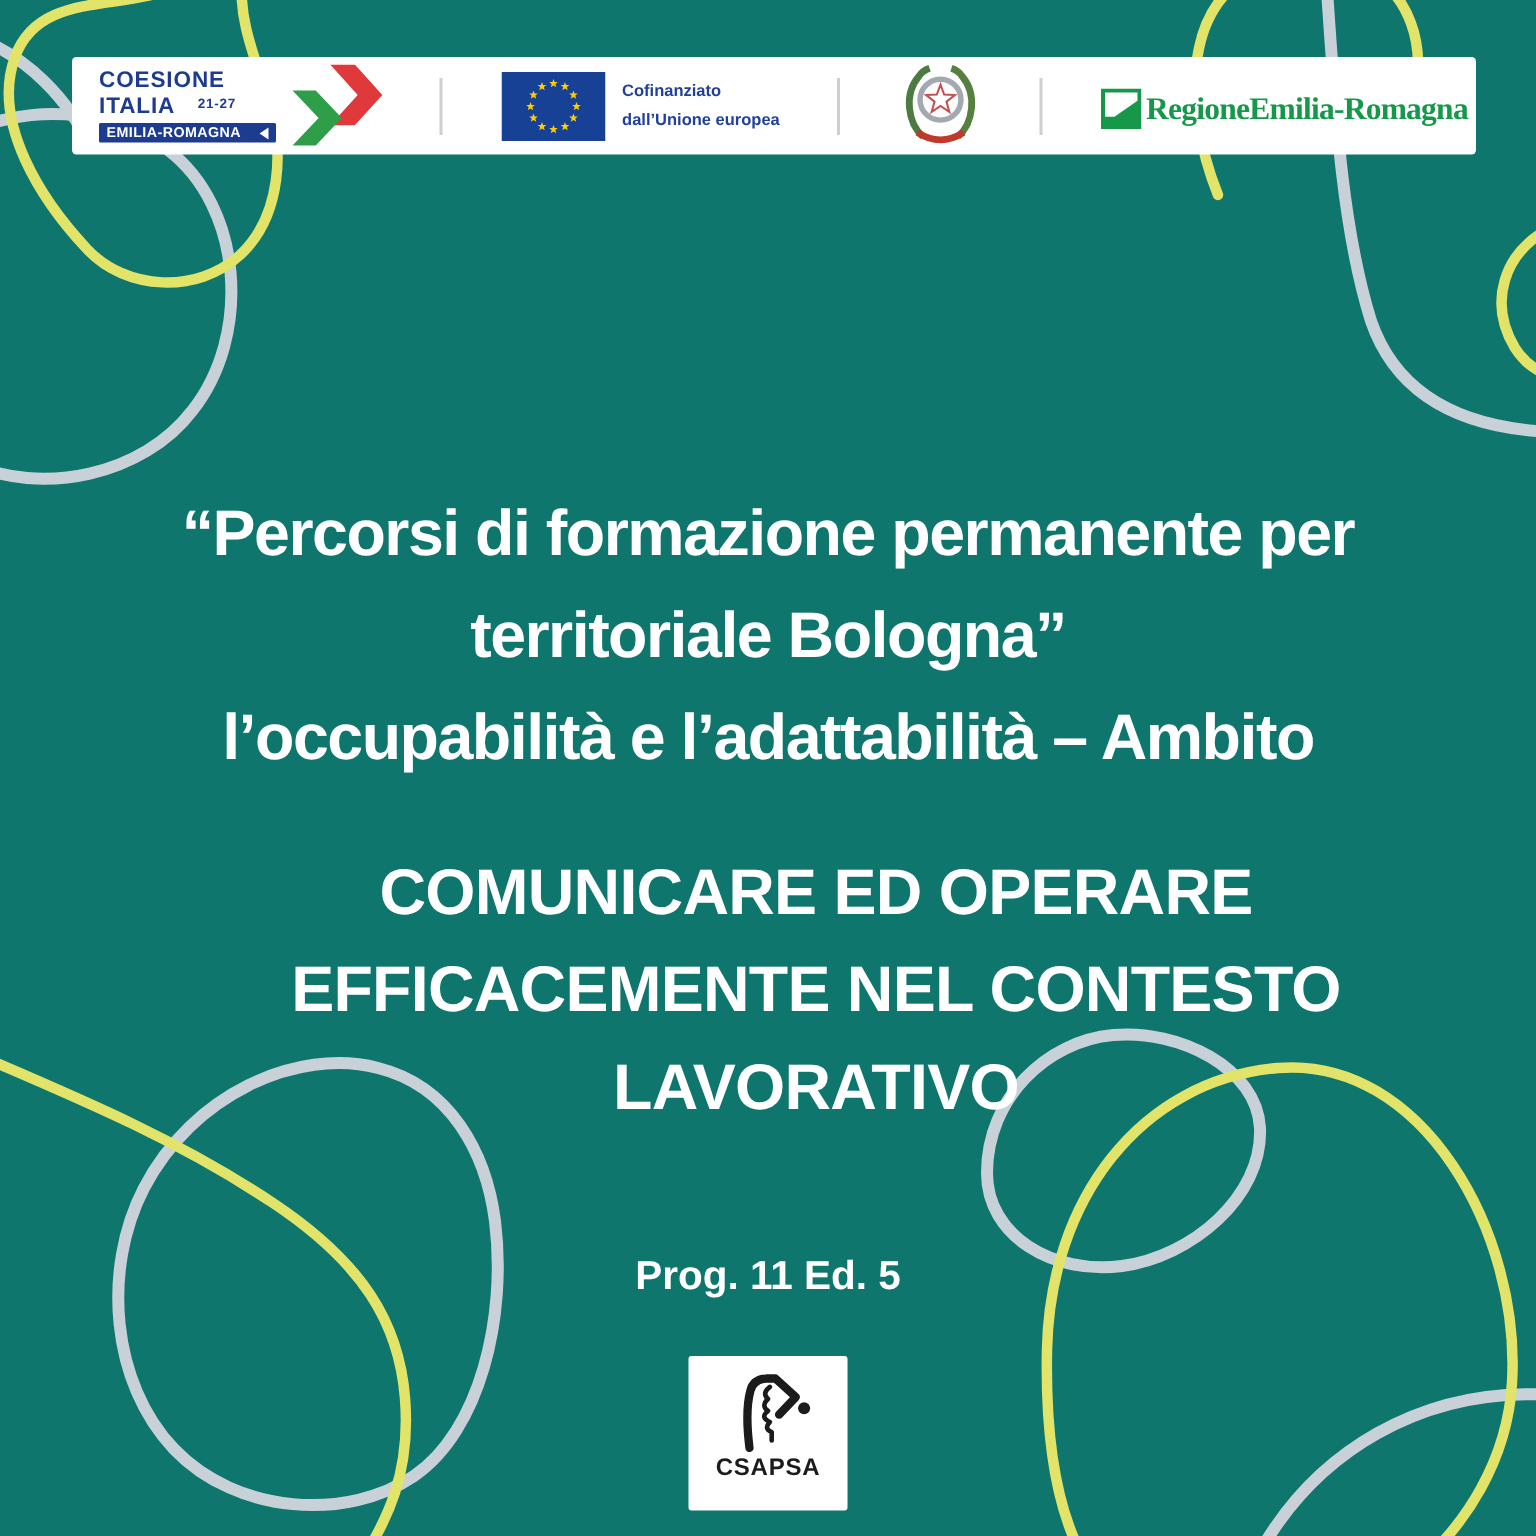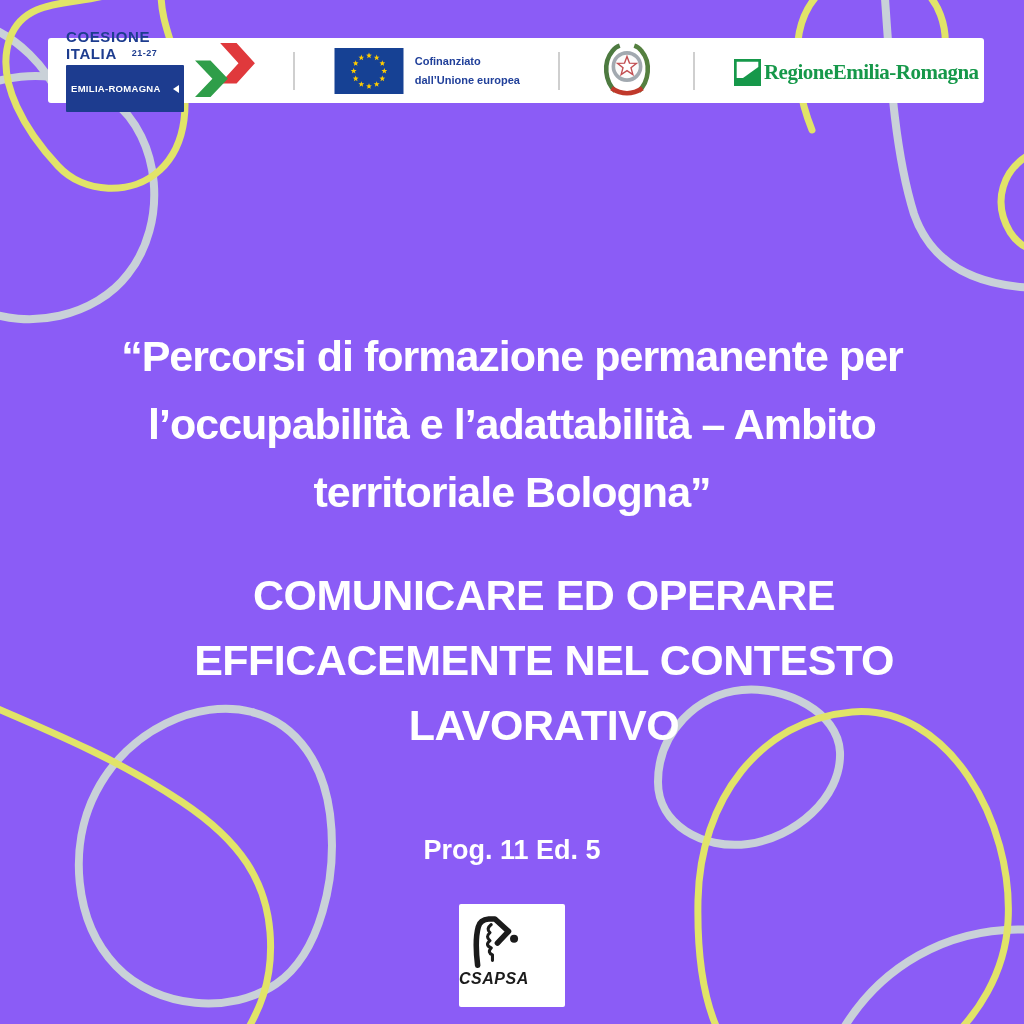--- a/index.html
+++ b/index.html
@@ -1,18 +1,18 @@
 <!DOCTYPE html>
 <html><head>
 <meta charset="utf-8">
 <style>
   html,body{margin:0;padding:0;background:#0d3d5c;}
   .canvas{
     position:relative;width:1024px;height:1024px;overflow:hidden;
-    background:#8b5cf6;
+    background:#0f766e;
     font-family:"Liberation Sans","DejaVu Sans",sans-serif;
   }
   
   .deco{position:absolute;inset:0;pointer-events:none;}
 
   
   .banner{
     position:absolute;left:48px;top:38px;width:936px;height:65px;
     background:#ffffff;border-radius:3px;
     display:flex;align-items:center;justify-content:space-between;
@@ -21,21 +21,21 @@
   .divider{width:2px;height:38px;background:#cfcfcf;flex:0 0 auto;}
 
   
   .coesione{display:flex;align-items:center;gap:9px;flex:0 0 auto;}
   .coesione-txt{display:flex;flex-direction:column;line-height:1;}
   .coes-l1{font-size:15px;font-weight:bold;color:#1d3c8f;letter-spacing:.6px;}
   .coes-l2{font-size:15px;font-weight:bold;color:#1d3c8f;letter-spacing:.6px;margin-top:2px;}
   .coes-years{font-size:9px;position:relative;top:-3px;margin-left:15px;letter-spacing:.5px;}
   .coes-box{
     margin-top:4px;background:#1d3c8f;color:#fff;font-size:9.5px;font-weight:bold;
-    letter-spacing:.3px;padding:19px 5px;display:inline-flex;align-items:center;gap:12px;
+    letter-spacing:.3px;padding:2px 5px;display:inline-flex;align-items:center;gap:12px;
     border-radius:1px;width:max-content;justify-content:center;
   }
   .coes-arrow{width:0;height:0;border-top:4px solid transparent;border-bottom:4px solid transparent;border-right:6px solid #ffffff;}
 
   
   .eu{display:flex;align-items:center;gap:11px;flex:0 0 auto;}
   .eu-txt{line-height:19px;font-size:11px;font-weight:bold;color:#21409a;}
 
   
   .rer{display:flex;flex-direction:row;flex:0 0 auto;width:232px;}
@@ -47,22 +47,22 @@
   
   .txtblock{position:absolute;left:0;width:100%;text-align:center;color:#ffffff;}
   .op-block{top:130px;font-size:36px;line-height:45px;color:#e9edf2;letter-spacing:-.5px;}
   .title-block{top:322px;font-size:43px;line-height:68px;font-weight:bold;letter-spacing:-1px;}
   .course-block{top:563px;font-size:43px;line-height:65px;font-weight:bold;letter-spacing:-.5px;margin-left:32px;}
   .prog{top:835px;font-size:27px;font-weight:bold;}
 
   
   .csapsa{
     position:absolute;left:459px;top:904px;width:106px;height:103px;background:#ffffff;
-    border-radius:2px;display:flex;flex-direction:column;
-    justify-content:flex-start;padding-top:7px;box-sizing:border-box;font-style:italic;
+    border-radius:2px;display:flex;flex-direction:column;align-items:center;
+    justify-content:flex-start;padding-top:7px;box-sizing:border-box;
   }
   .csapsa-label{font-size:16px;font-weight:bold;color:#1b1b1b;letter-spacing:.5px;margin-top:1px;}
 </style>
 </head>
 <body>
 
 <div class="canvas">
 
   <svg class="deco" viewBox="0 0 1024 1024" width="1024" height="1024" fill="none">
 
@@ -150,22 +150,22 @@
           <path d="M3,3 H27 V9 L10,21 H3 Z" fill="#ffffff"></path>
         </svg>
         <span class="rer-text">RegioneEmilia-Romagna</span>
       </div>
     </div>
   </div>
 
 
   <div class="txtblock title-block">
     <div>“Percorsi di formazione permanente per</div>
+    <div>territoriale Bologna”</div>
     <div>l’occupabilità e l’adattabilità – Ambito</div>
-    <div>territoriale Bologna”</div>
   </div>
 
   <div class="txtblock course-block">
     <div>COMUNICARE ED OPERARE</div>
     <div>EFFICACEMENTE NEL CONTESTO</div>
     <div>LAVORATIVO</div>
   </div>
 
   <div class="txtblock prog">Prog. 11 Ed. 5</div>
 

